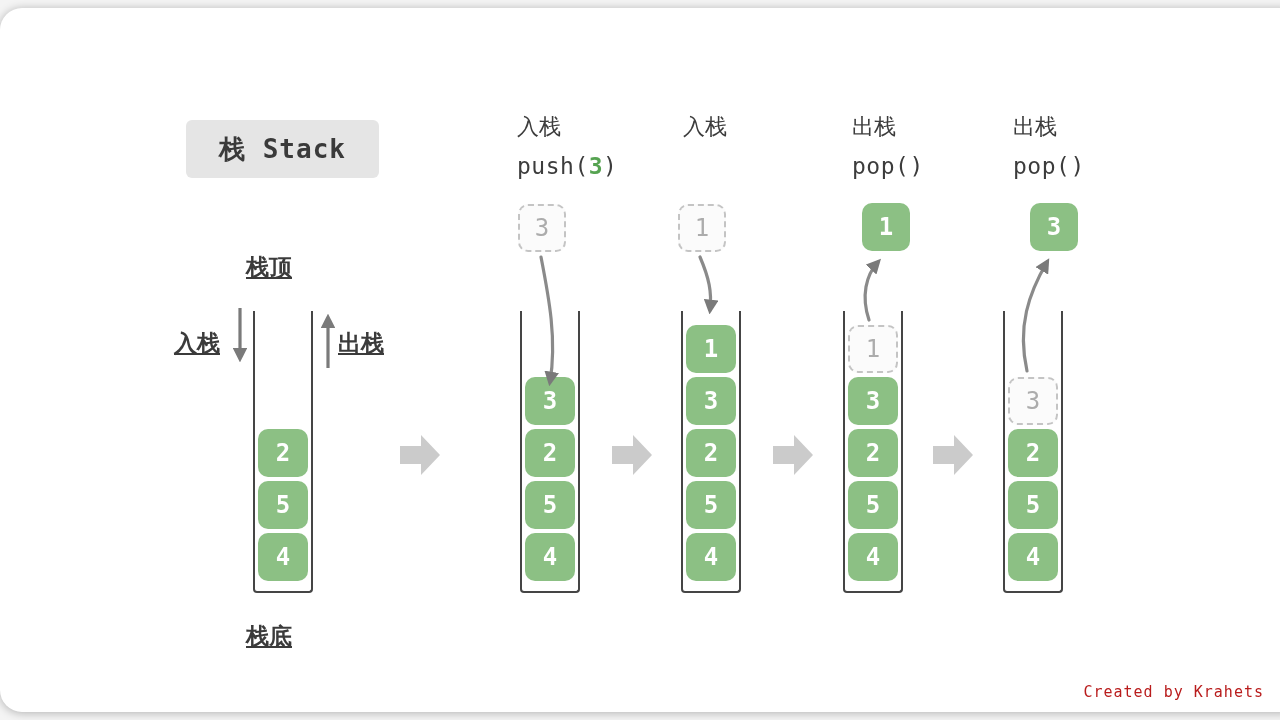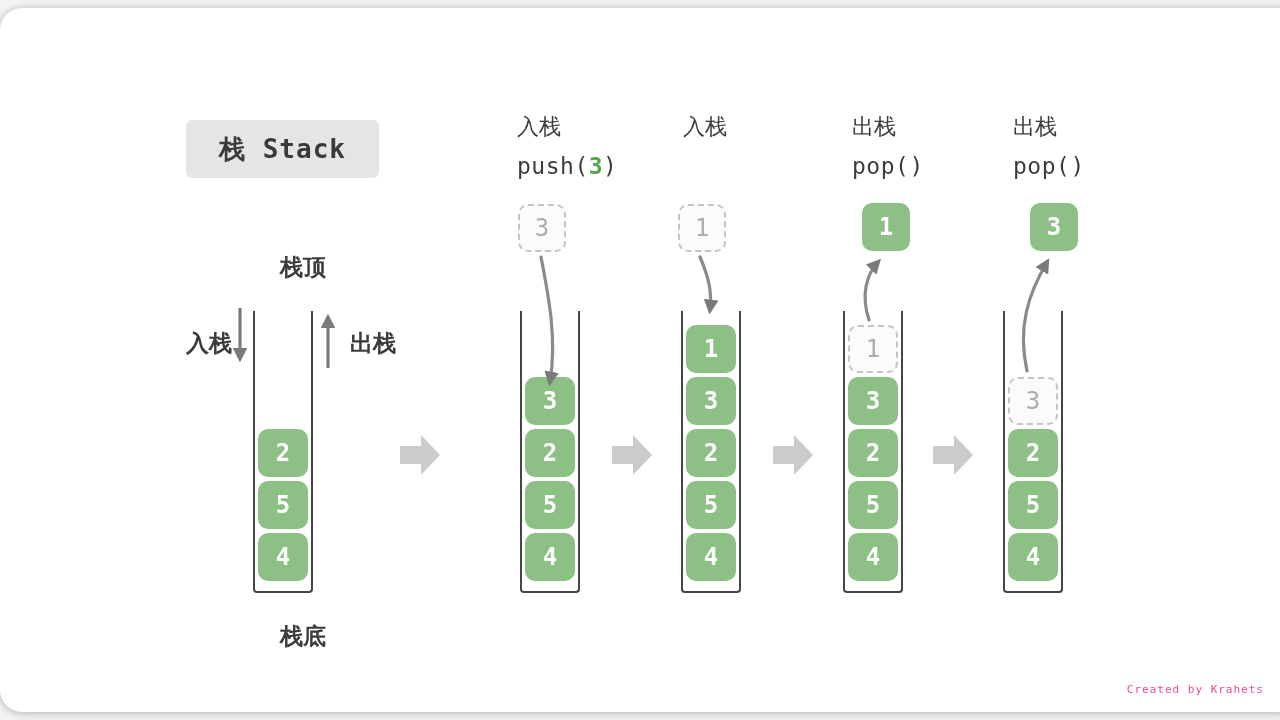--- a/index.html
+++ b/index.html
@@ -20,21 +20,21 @@
   .title-box{
     left:186px;top:112px;width:193px;height:58px;
     background:#E5E5E5;border-radius:6px;
     display:flex;align-items:center;justify-content:center;
     font-family:"DejaVu Sans Mono","Liberation Mono",monospace;
     font-size:26px;font-weight:700;color:#3A3A3A;letter-spacing:1px;
   }
   
   .cn-label{
     font-size:23px;font-weight:700;color:#3B3B3B;
-    text-align:right;white-space:nowrap;
+    text-align:left;white-space:nowrap;text-decoration:underline;
   }
   
   .stage-header{top:104px;width:150px;color:#3C3C3C;}
   .stage-header .op{font-size:22px;display:block;margin-bottom:9px;}
   .stage-header .code{
     font-family:"DejaVu Sans Mono","Liberation Mono",monospace;
     font-size:23px;letter-spacing:0.5px;display:block;white-space:nowrap;margin-top:11px;
   }
   .stage-header .code .arg{color:#56A351;font-weight:700;}
   
@@ -60,21 +60,21 @@
     font-family:"DejaVu Sans Mono","Liberation Mono",monospace;
     font-size:24px;font-weight:700;
   }
   .float-box.dashed{
     background:#FBFBFB;border:2px dashed #C4C4C4;color:#ACACAC;font-weight:400;
   }
   .float-box.solid{background:#8CC084;color:#ffffff;}
   .watermark{
     right:40px;top:675px;
     font-family:"DejaVu Sans Mono","Liberation Mono",monospace;
-    font-size:11px;color:#ec4899;letter-spacing:1px;white-space:nowrap;
+    font-size:15px;color:#b91c1c;letter-spacing:1px;white-space:nowrap;
   }
   svg.overlay{position:absolute;left:0;top:0;pointer-events:none;}
 </style>
 </head>
 <body>
 
 <div class="canvas">
 
   <div class="abs title-box">栈 Stack</div>
 

